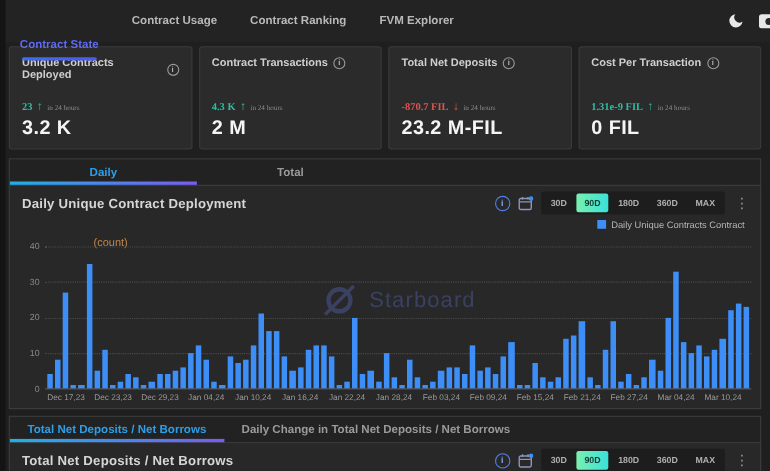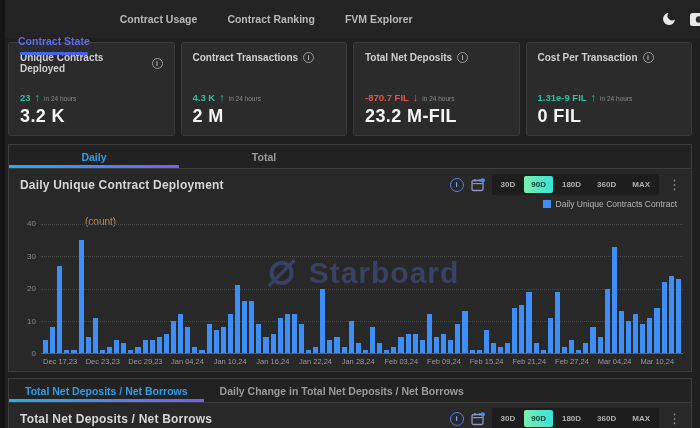--- a/index.html
+++ b/index.html
@@ -23,21 +23,21 @@
   .camera { margin-right:-8px; display:flex; }
 
   
   .cards { display:grid; grid-template-columns:repeat(4,1fr); gap:6px; margin:4px 8px 0 8px; }
   .card { background:#2b2b2b; border:1px solid #3b3b3b; border-radius:3px; height:94px; padding:9px 11px 8px 11px;
     display:flex; flex-direction:column; }
   .card-title { font-size:10px; font-weight:bold; color:#cfcfcf; display:flex; align-items:center; gap:5px; }
   .info-badge { width:11px; height:11px; border:1px solid #9a9a9a; border-radius:50%; flex:0 0 auto;
     display:flex; align-items:center; justify-content:center; font-size:7px; color:#b5b5b5; }
   .info-badge::after { content:"i"; font-weight:bold; }
-  .card-delta { margin-top:auto; display:flex; align-items:baseline; gap:4px; font-size:9.5px; font-weight:bold; }
+  .card-delta { margin-top:auto; display:flex; align-items:baseline; gap:4px; font-size:9.5px; font-weight:bold;font-family:Liberation Serif, serif; }
   .card-delta .arrow { font-size:11px; }
   .up .delta-val, .up .arrow { color:#2bbfa4; }
   .down .delta-val, .down .arrow { color:#e0524e; }
   .period { font-size:6.5px; color:#8a8a8a; font-weight:normal; }
   .card-value { font-size:18px; font-weight:800; color:#f5f5f5; letter-spacing:.4px; margin-top:3px; }
 
   
   .panel { margin:8px 8px 0 8px; background:#282828; border:1px solid #3d3d3d; display:flex; flex-direction:column; }
   #panel1 { height:228px; }
   #panel2 { height:60px; margin-top:6px; }
@@ -72,21 +72,21 @@
   .chart-body { flex:1; display:flex; min-height:0; position:relative; }
   .yaxis { width:26px; display:flex; flex-direction:column; justify-content:space-between;
     align-items:flex-end; padding-right:5px; font-size:8px; color:#8a8a8a; flex:0 0 auto; }
   .yaxis span { line-height:0; }
   .plot { flex:1; position:relative; border-bottom:1px solid #5c5c5c; }
   .gridline { position:absolute; left:0; right:0; border-top:1px dotted #4b4b4b; }
   .bars { position:absolute; inset:0; display:flex; align-items:flex-end; gap:2px; padding:0 2px; }
   .bar { flex:1; background:#3e8ef7; min-height:1px; }
   .watermark { position:absolute; left:50%; top:38%; transform:translate(-50%,-50%);
     display:flex; align-items:center; gap:10px; color:#3a4162; pointer-events:none; }
-  .watermark-text { font-size:30px; font-weight:700; letter-spacing:1px; }
+  .watermark-text { font-size:20px; font-weight:400; letter-spacing:1px; }
   .xlabels { display:flex; padding:3px 0 0 28px; height:13px; flex:0 0 auto; }
   .xlabels span { flex:1; font-size:7.5px; color:#9a9a9a; white-space:nowrap; }
 </style>
 </head>
 <body>
 
 <div class="topnav">
   <div class="nav-item active">Contract State</div>
   <div class="nav-item">Contract Usage</div>
   <div class="nav-item">Contract Ranking</div>

